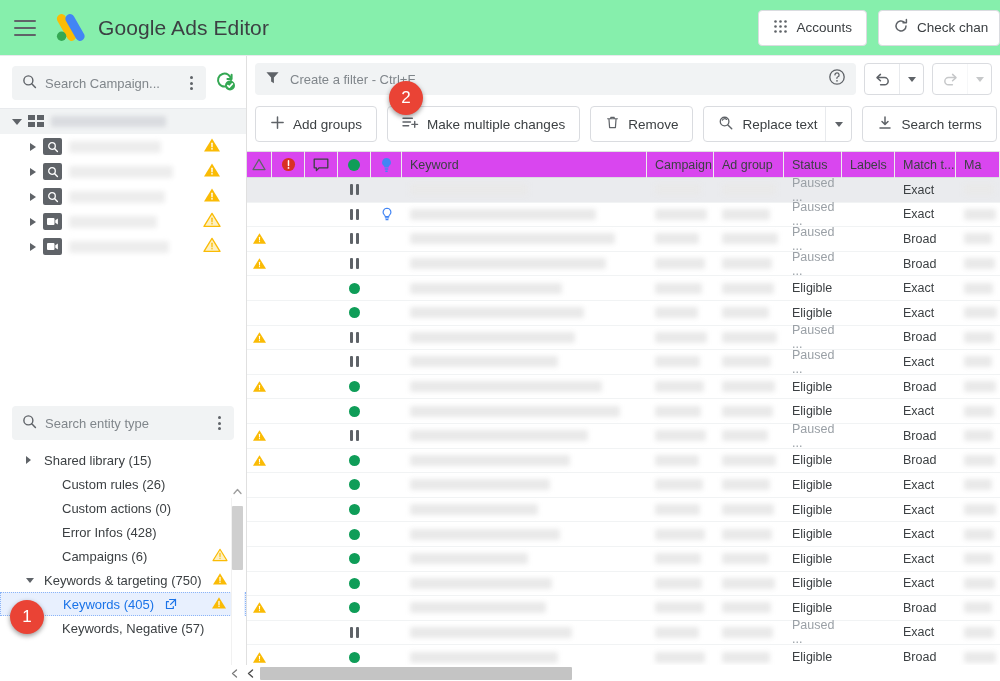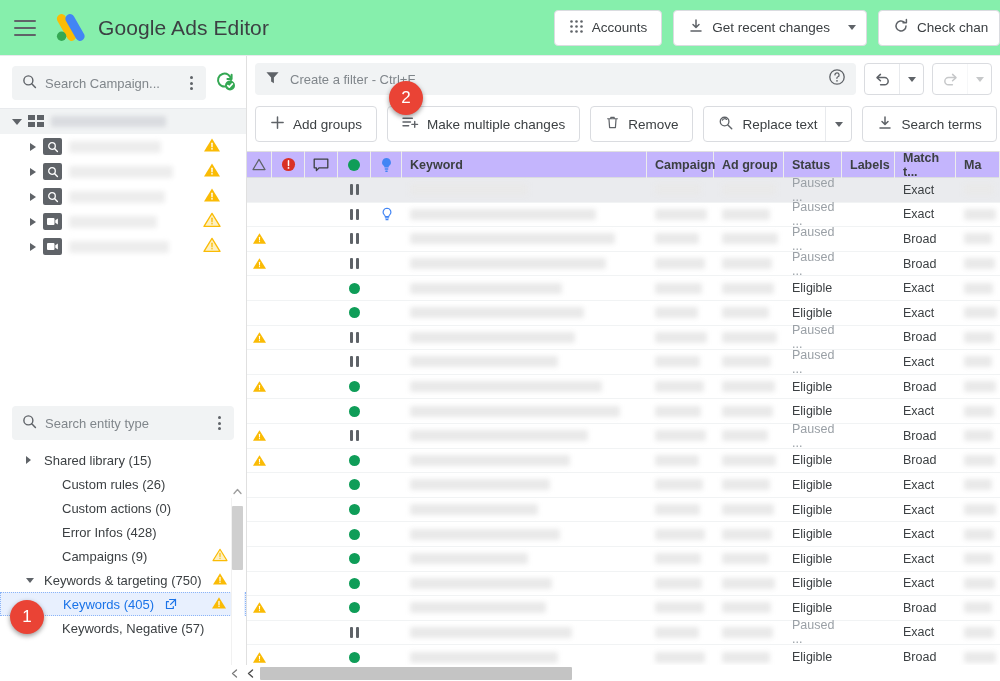--- a/index.html
+++ b/index.html
@@ -120,23 +120,23 @@
     height: 36px; border: 1px solid #dadce0; border-radius: 4px; background: #fff;
     display: flex; align-items: center; gap: 8px; padding: 0 14px; font-size: 13.5px;
     color: #3c4043; white-space: nowrap; cursor: pointer;
   }
   .abtn.split { padding-right: 0; }
   .abtn .split-arrow { width: 26px; height: 34px; display: flex; align-items: center; justify-content: center; border-left: 1px solid #e8eaed; }
 
   
   .tbl { position: absolute; top: 95px; left: 0; width: 753px; height: 530px; }
   .thead {
-    display: flex; height: 27px; align-items: center; background: #c4b5fd;
+    display: flex; height: 27px; align-items: center; background: #d946ef;
     border-top: 1px solid #e0e0e0; border-bottom: 1px solid #dadce0;
-    font-size: 12.5px; font-weight: 700; color: #3c4043;
+    font-size: 12.5px; font-weight: 400; color: #3c4043;
   }
   .th { height: 27px; display: flex; align-items: center; border-right: 1px solid #ececec; flex: none; }
   .th.ic { justify-content: center; }
   .th.tx { padding-left: 8px; }
   .tbody { position: absolute; top: 27px; left: 0; width: 753px; height: 487px; overflow: hidden; }
   .trow { display: flex; height: 24.6px; align-items: center; border-bottom: 1px solid #f1f3f4; font-size: 12.5px; }
   .trow.selrow { background: #eaebee; }
   .td { height: 24.6px; display: flex; align-items: center; flex: none; }
   .td.ic { justify-content: center; }
   .td.tx { padding-left: 8px; }
@@ -193,31 +193,20 @@
                 <circle cx="12.5" cy="7.5" r="1.3"></circle>
               <circle cx="2.5" cy="12.5" r="1.3"></circle>
                 <circle cx="7.5" cy="12.5" r="1.3"></circle>
                 <circle cx="12.5" cy="12.5" r="1.3"></circle>
             </g>
           </svg>
         </span>
         <span>Accounts</span>
       </div>
 
-      <div class="hbtn split">
-        <span>
-          <svg width="16" height="16" viewBox="0 0 16 16">
-            <path d="M8 2v7M5 6.5l3 3 3-3M3 13h10" stroke="#5f6368" stroke-width="1.5" fill="none" stroke-linecap="round" stroke-linejoin="round"></path>
-          </svg>
-        </span>
-        <span>Get recent changes</span>
-        <span class="split-arrow">
-            <i class="caret-dn"></i>
-          </span>
-      </div>
 
       <div class="hbtn hbtn-clip" style="width:122px;">
         <span>
           <svg width="16" height="16" viewBox="0 0 16 16">
             <path d="M13 8a5 5 0 1 1-1.6-3.7" stroke="#5f6368" stroke-width="1.5" fill="none" stroke-linecap="round"></path>
             <path d="M13.4 1.4v3.4h-3.4" stroke="#5f6368" stroke-width="1.5" fill="none" stroke-linecap="round" stroke-linejoin="round"></path>
           </svg>
         </span>
         <span>Check chan</span>
       </div>
@@ -385,21 +374,21 @@
             <span>Custom actions (0)</span>
             <span class="flagbox"></span>
           </div>
           <div class="ent-row indent1">
             <span class="exp"></span>
             <span>Error Infos (428)</span>
             <span class="flagbox"></span>
           </div>
           <div class="ent-row indent1">
             <span class="exp"></span>
-            <span>Campaigns (9)</span>
+            <span>Campaigns (6)</span>
             <span class="flagbox">
               <span><svg width="16" height="14" viewBox="0 0 18 16">
                   <path d="M9 1.4L17 14.4H1z" fill="#fdf0c2" stroke="#fabb05" stroke-width="1.3" stroke-linejoin="round"></path>
                   <path d="M9 6.2v3.6" stroke="#fabb05" stroke-width="1.3" stroke-linecap="round"></path>
                   <circle cx="9" cy="11.8" r=".8" fill="#fabb05"></circle>
                 </svg></span>
             </span>
           </div>
           <div class="ent-row">
             <span class="exp">

